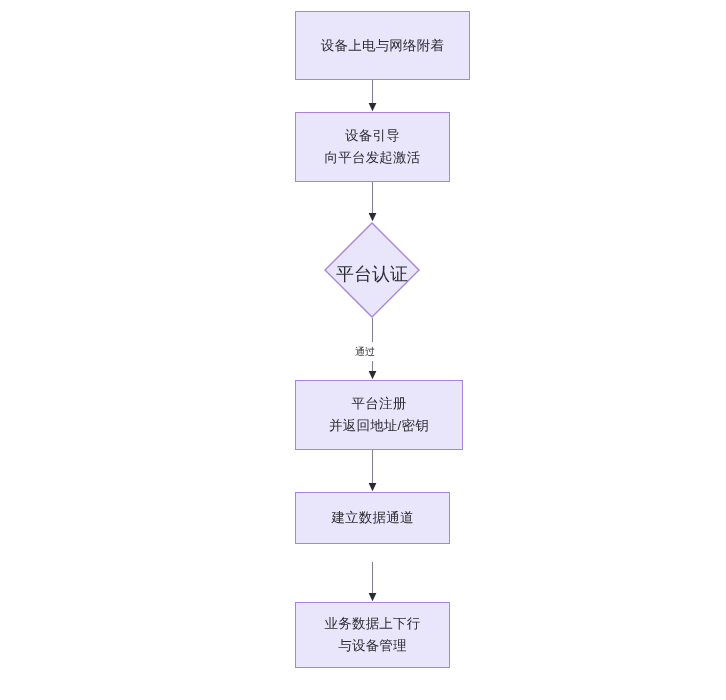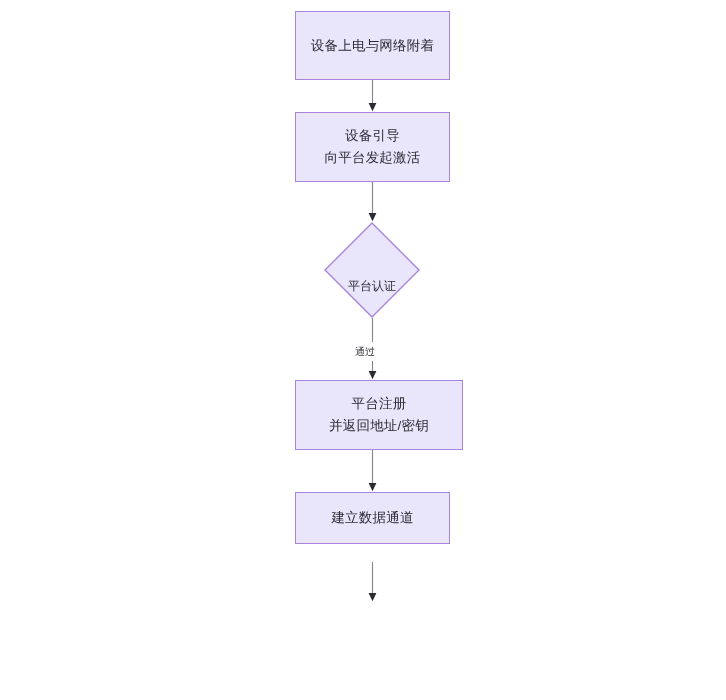--- a/index.html
+++ b/index.html
@@ -51,28 +51,28 @@
   .diamond-shape {
     position: absolute;
     left: 0;
     top: 0;
     width: 96px;
     height: 96px;
   }
   .diamond-label {
     position: absolute;
     left: 0;
-    top: 16px;
+    top: 4px;
     width: 96px;
     height: 96px;
     display: flex;
     align-items: center;
     justify-content: center;
     color: #2b2b33;
-    font-size: 12px;
+    font-size: 18px;
     line-height: 20px;
     text-align: center;
     white-space: nowrap;
   }
   .edge-label {
     position: absolute;
     background: #ffffff;
     color: #2b2b33;
     font-size: 10px;
     line-height: 17px;
@@ -97,21 +97,21 @@
 
     <line x1="372.5" y1="182" x2="372.5" y2="217" stroke="#85828f" stroke-width="1.1" marker-end="url(#arrowhead)"></line>
 
     <line x1="372.5" y1="318" x2="372.5" y2="375" stroke="#85828f" stroke-width="1.1" marker-end="url(#arrowhead)"></line>
 
     <line x1="372.5" y1="450" x2="372.5" y2="487" stroke="#85828f" stroke-width="1.1" marker-end="url(#arrowhead)"></line>
 
     <line x1="372.5" y1="562" x2="372.5" y2="597" stroke="#85828f" stroke-width="1.1" marker-end="url(#arrowhead)"></line>
   </svg>
 
-  <div class="node" style="left:295px; top:11px; width:155px; height:69px;">
+  <div class="node" style="left:295px; top:11px; width:175px; height:69px;">
     <span>设备上电与网络附着</span>
   </div>
 
   <div class="node" style="left:295px; top:112px; width:155px; height:70px;">
     <span>设备引导</span>
     <span class="line2">向平台发起激活</span>
   </div>
 
   <div class="diamond-wrap" style="left:324px; top:222px;">
     <svg class="diamond-shape" viewBox="0 0 96 96" xmlns="http://www.w3.org/2000/svg">
@@ -124,14 +124,18 @@
 
   <div class="node" style="left:295px; top:380px; width:168px; height:70px;">
     <span>平台注册</span>
     <span class="line2">并返回地址/密钥</span>
   </div>
 
   <div class="node" style="left:295px; top:492px; width:155px; height:52px;">
     <span>建立数据通道</span>
   </div>
 
+  <div class="node" style="left:295px; top:602px; width:155px; height:66px;">
+    <span>业务数据上下行</span>
+    <span class="line2">与设备管理</span>
+  </div>
 
 </div>
 
 </body></html>

